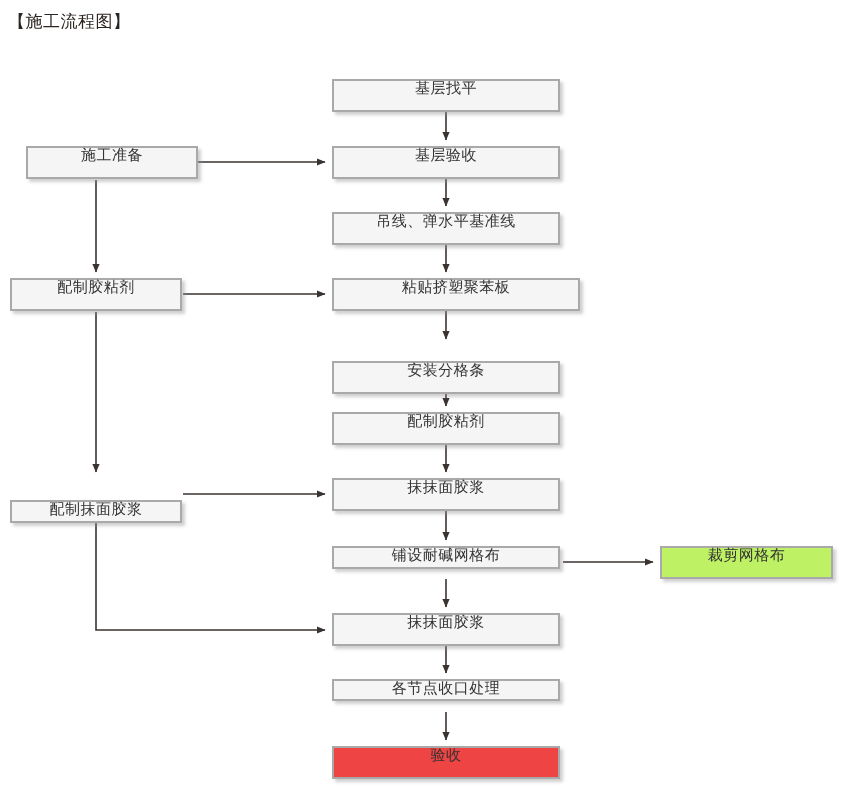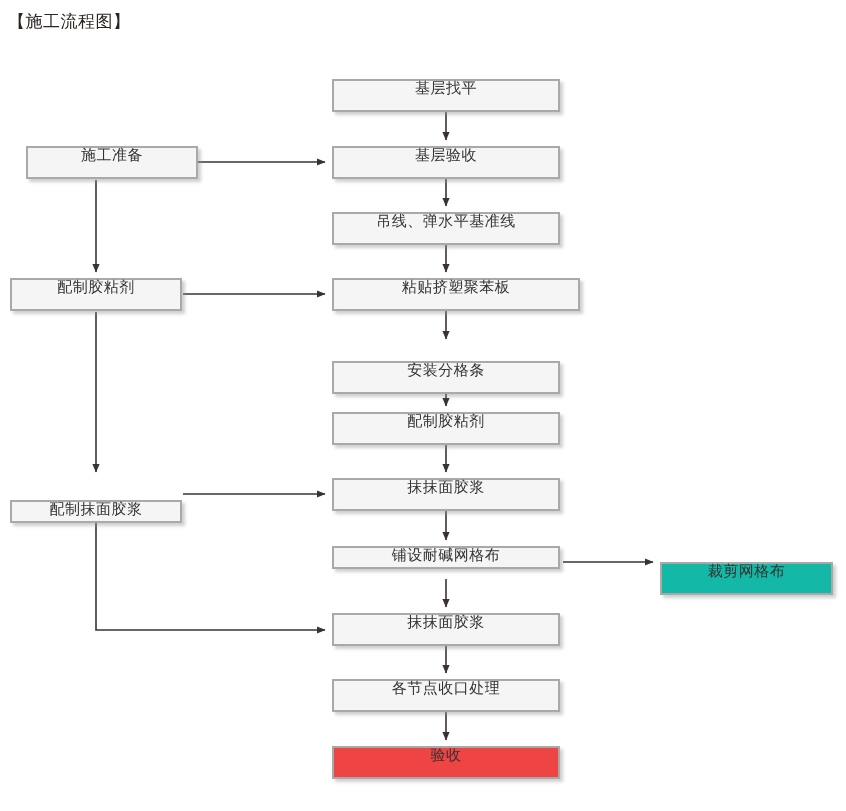--- a/index.html
+++ b/index.html
@@ -125,24 +125,24 @@
       </div>
       <div class="node" style="left: 332px; top: 478px; width: 228px; height: 33px; background: rgb(245, 245, 245); border-color: rgb(169, 169, 169);">
         <span class="node-label">抹抹面胶浆</span>
       </div>
       <div class="node" style="left: 332px; top: 546px; width: 228px; height: 23px; background: rgb(245, 245, 245); border-color: rgb(169, 169, 169);">
         <span class="node-label">铺设耐碱网格布</span>
       </div>
       <div class="node" style="left: 332px; top: 613px; width: 228px; height: 33px; background: rgb(245, 245, 245); border-color: rgb(169, 169, 169);">
         <span class="node-label">抹抹面胶浆</span>
       </div>
-      <div class="node" style="left: 332px; top: 679px; width: 228px; height: 33px; background: rgb(245, 245, 245); border-color: rgb(169, 169, 169);">
+      <div class="node" style="left: 332px; top: 679px; width: 228px; height: 22px; background: rgb(245, 245, 245); border-color: rgb(169, 169, 169);">
         <span class="node-label">各节点收口处理</span>
       </div>
       <div class="node" style="left: 332px; top: 746px; width: 228px; height: 33px; background: #ef4444; border-color: rgb(169, 169, 169);">
         <span class="node-label">验收</span>
       </div>
-      <div class="node" style="left: 660px; top: 562px; width: 173px; height: 33px; background: #14b8a6; border-color: rgb(169, 169, 169);">
+      <div class="node" style="left: 660px; top: 546px; width: 173px; height: 33px; background: #bef264; border-color: rgb(169, 169, 169);">
         <span class="node-label">裁剪网格布</span>
       </div>
     </div>
 
 </div>
 
 </body></html>

